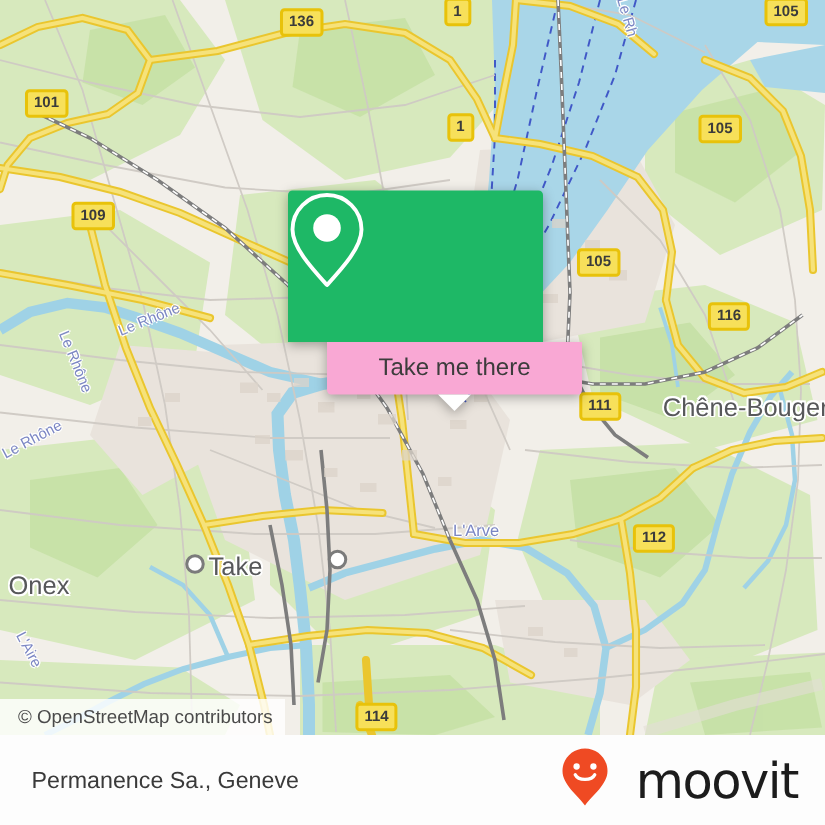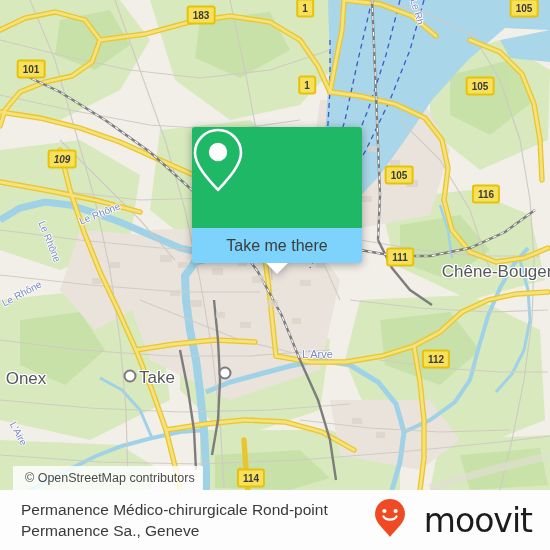--- a/index.html
+++ b/index.html
@@ -62,40 +62,39 @@
   
   .attrib{
     position:absolute;left:0;top:466px;
     background:rgba(255,255,255,0.82);
     color:#4a4a4a;
     font-size:12.5px;
     line-height:20px;
     padding:2px 8px 2px 12px;
     font-family:"Liberation Sans", sans-serif;
     white-space:nowrap;
-    margin-left:13px;
   }
 
   
   .card{
     position:absolute;left:192px;top:127px;width:170px;
     filter:drop-shadow(0 2px 4px rgba(0,0,0,0.32));
   }
   .card-top{
     width:170px;height:101px;
     background:#1eb866;
     border-radius:3px 3px 0 0;
     display:flex;align-items:center;justify-content:center;
   }
   .card-foot{
     position:relative;
     width:170px;height:35px;
-    background:#7dd3fc;
+    background:#f9a8d4;
     border-radius:0 0 3px 3px;
-    display:flex;align-items:center;justify-content:center;
+    display:flex;align-items:center;justify-content:center;margin-left:26px;
   }
   .card-foot .label{
     color:#3c3c3c;font-size:16px;
     font-family:"Liberation Sans", sans-serif;
   }
   .card-tail{
     position:absolute;left:50%;top:35px;
     width:0;height:0;
     margin-left:-11px;
     border-left:11px solid transparent;
@@ -315,48 +314,48 @@
           <rect x="92" y="278" width="9" height="6"></rect>
         <rect x="352" y="418" width="10" height="6"></rect>
           <rect x="376" y="432" width="9" height="6"></rect>
       </g>
 
       <g stroke="#e3ded6" stroke-width="8" fill="none" opacity="0.6">
         <path d="M430,488 L490,470 L548,456"></path>
       </g>
     </svg>
 
-    <div class="shield" style="left:201px;top:15px;">183</div>
+    <div class="shield" style="left:201px;top:15px;">136</div>
     <div class="shield" style="left:305px;top:8px;">1</div>
     <div class="shield" style="left:524px;top:8px;">105</div>
     <div class="shield" style="left:31px;top:69px;">101</div>
     <div class="shield" style="left:307px;top:85px;">1</div>
     <div class="shield" style="left:480px;top:86px;">105</div>
-    <div class="shield" style="left:62px;top:159px;font-style:italic;">109</div>
+    <div class="shield" style="left:62px;top:144px;">109</div>
     <div class="shield" style="left:399px;top:175px;">105</div>
-    <div class="shield" style="left:486px;top:194px;">116</div>
-    <div class="shield" style="left:400px;top:257px;">111</div>
+    <div class="shield" style="left:486px;top:211px;">116</div>
+    <div class="shield" style="left:400px;top:271px;">111</div>
     <div class="shield" style="left:436px;top:359px;">112</div>
     <div class="shield" style="left:251px;top:478px;">114</div>
 
     <div class="water-label" style="left:78px;top:208px;transform:rotate(-22deg);">Le Rhône</div>
     <div class="water-label" style="left:28px;top:236px;transform:rotate(68deg);">Le Rhône</div>
     <div class="water-label" style="left:0px;top:288px;transform:rotate(-28deg);">Le Rhône</div>
     <div class="water-label" style="left:404px;top:6px;transform:rotate(74deg);">Le Rh</div>
     <div class="water-label" style="left:302px;top:348px;font-size:11px;text-align:center;">L'Arve</div>
     <div class="water-label" style="left:6px;top:428px;transform:rotate(62deg);">L'Aire</div>
 
     <div class="place" style="left:508px;top:272px;">Chêne-Bougeries</div>
 
     <div class="place-dot" style="left:225px;top:373px;"></div>
 
     <div class="place-dot" style="left:130px;top:376px;"></div>
     <div class="place" style="left:157px;top:378px;">Take</div>
 
-    <div class="place" style="left:26px;top:379px;text-align:center;">Onex</div>
+    <div class="place" style="left:26px;top:391px;text-align:center;">Onex</div>
 
     <div class="attrib">© OpenStreetMap contributors</div>
 
     <div class="card">
       <div class="card-top">
         <span>
           <svg width="52" height="66" viewBox="0 0 52 66">
             <path d="M26,3 C13.3,3 3,13.3 3,26 C3,38 16,52 26,63 C36,52 49,38 49,26 C49,13.3 38.7,3 26,3 Z" fill="none" stroke="#ffffff" stroke-width="2.6" stroke-linejoin="round"></path>
             <circle cx="26" cy="25" r="9.2" fill="#ffffff"></circle>
           </svg>
@@ -364,21 +363,20 @@
       </div>
       <div class="card-foot">
         <span class="label">Take me there</span>
         <span class="card-tail"></span>
       </div>
     </div>
   </div>
 
   <div class="bottombar">
     <div class="bb-text">
-      <div>Permanence Médico-chirurgicale Rond-point</div>
       <div>Permanence Sa., Geneve</div>
     </div>
     <div class="bb-logo">
       <span>
         <svg width="32" height="40" viewBox="0 0 32 40">
           <path d="M16,1 C7.7,1 1,7.7 1,16 C1,25 11,32 16,39 C21,32 31,25 31,16 C31,7.7 24.3,1 16,1 Z" fill="#ef4a23"></path>
           <circle cx="10.4" cy="13" r="2.1" fill="#ffffff"></circle>
           <circle cx="21.6" cy="13" r="2.1" fill="#ffffff"></circle>
           <path d="M9.5,18.5 C11.5,22.6 20.5,22.6 22.5,18.5" fill="none" stroke="#ffffff" stroke-width="2.2" stroke-linecap="round"></path>
         </svg>

